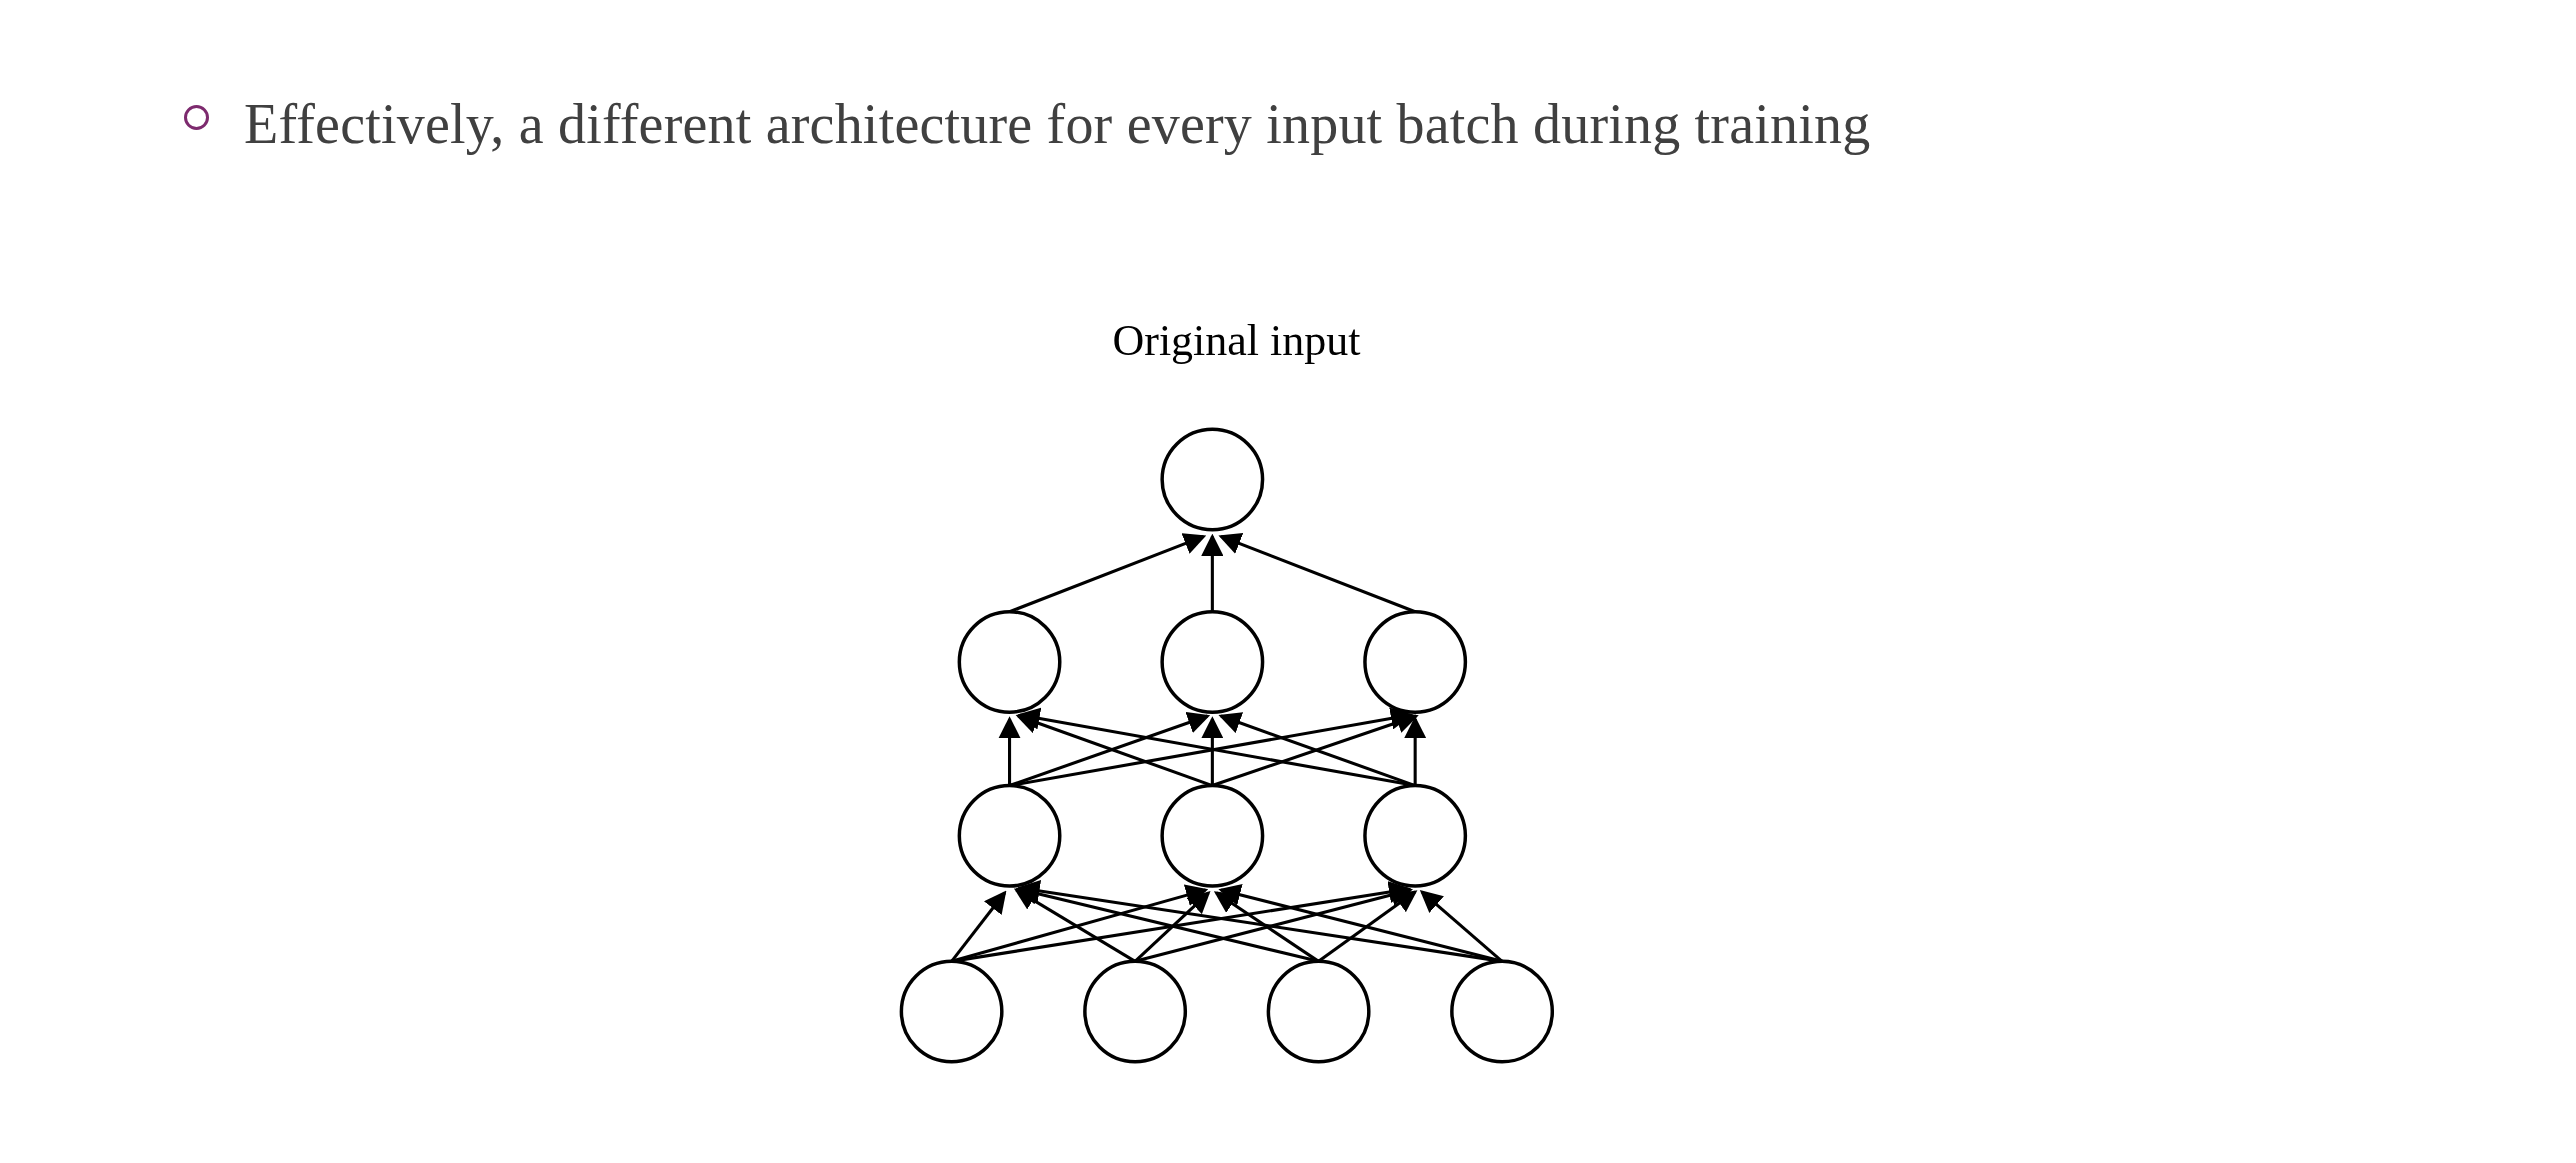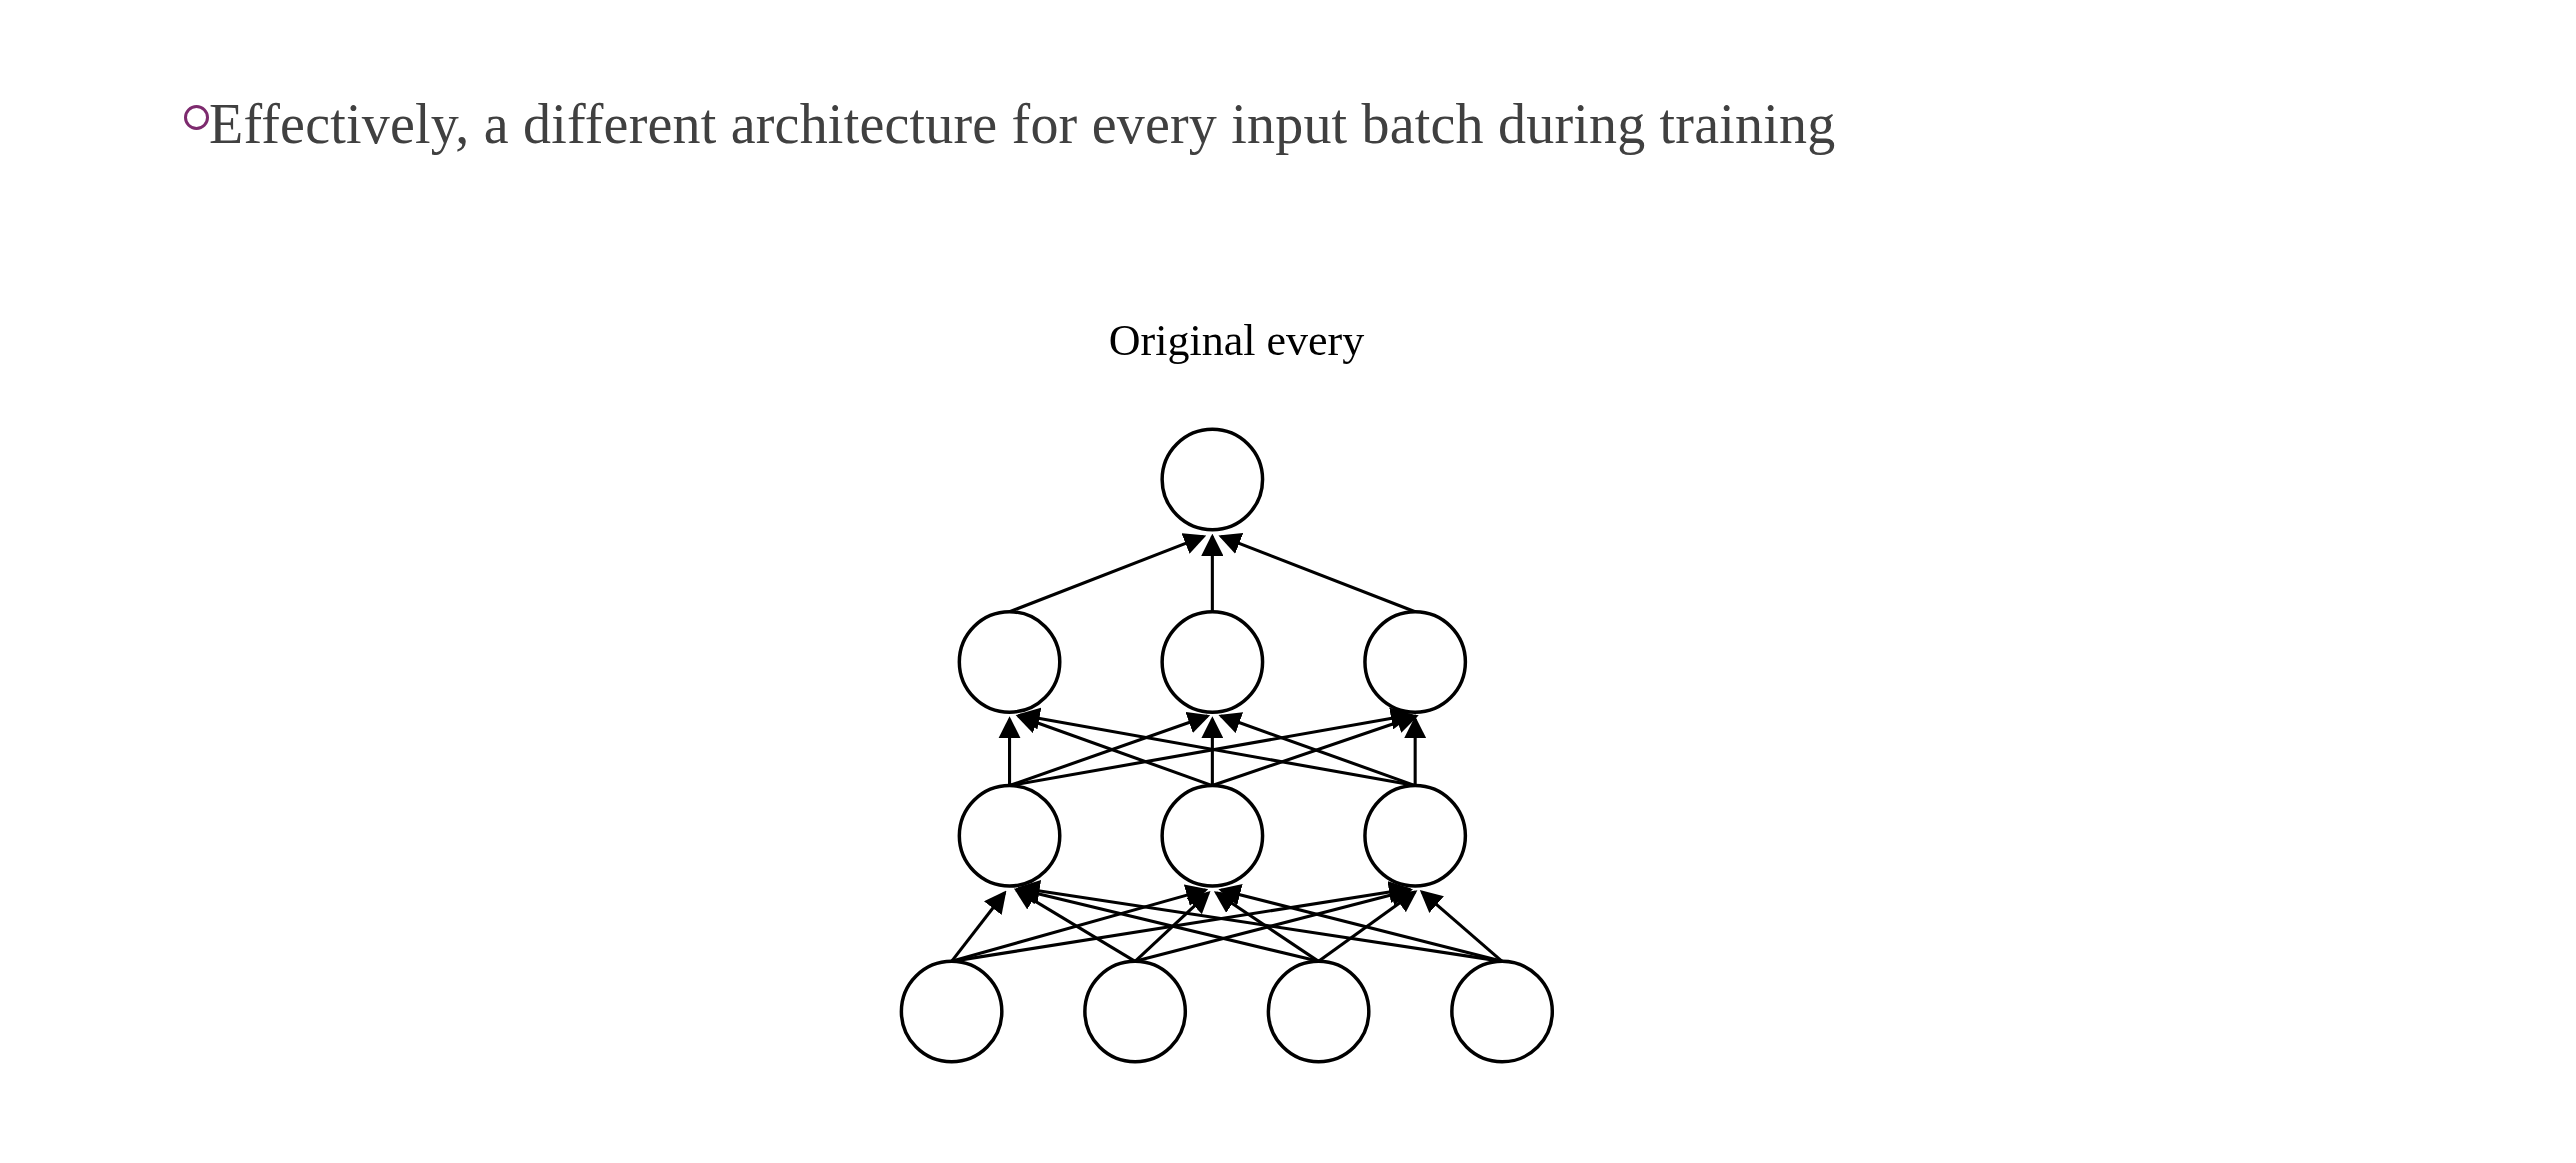--- a/index.html
+++ b/index.html
@@ -29,20 +29,21 @@
     width: 25px;
     height: 25px;
     border: 3.9px solid #7d2a6e;
     border-radius: 50%;
     box-sizing: border-box;
     position: relative;
     top: -13.5px;
     flex: 0 0 auto;
   }
   .bullet-text {
+    margin-left: 35px;
     font-size: 56px;
     line-height: 1.05;
     color: #404040;
     font-family: "Liberation Serif", "DejaVu Serif", serif;
     letter-spacing: 0.2px;
     text-align: right;
   }
 
   
   .diagram-wrap {
@@ -87,21 +88,21 @@
 
 <div id="slide">
 
   <div class="bullet-row">
     <span class="bullet-marker"></span>
     <span class="bullet-text">Effectively, a different architecture for every input batch during training</span>
   </div>
 
   <div class="diagram-wrap">
 
-    <div class="diagram-title">Original every</div>
+    <div class="diagram-title">Original input</div>
 
     <svg class="net-svg" viewBox="0 0 800 730">
       <defs>
         <marker id="arrowUp" viewBox="0 0 12 12" refX="10.5" refY="6" markerWidth="7.2" markerHeight="7.2" orient="auto-start-reverse">
           <path d="M 0 0 L 12 6 L 0 12 z" fill="#000000"></path>
         </marker>
       </defs>
 
       <g>
         <line class="net-edge" marker-end="url(#arrowUp)" x1="105" y1="603" x2="160" y2="532"></line>

